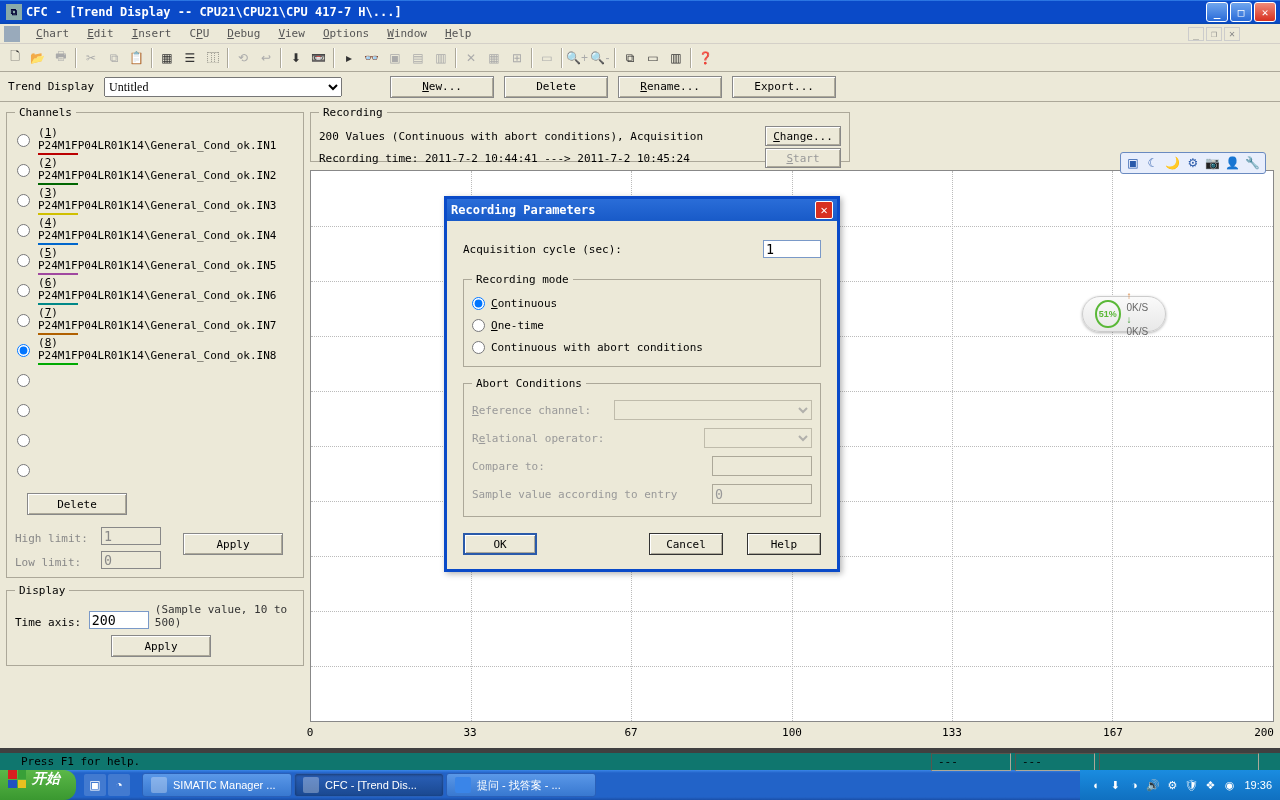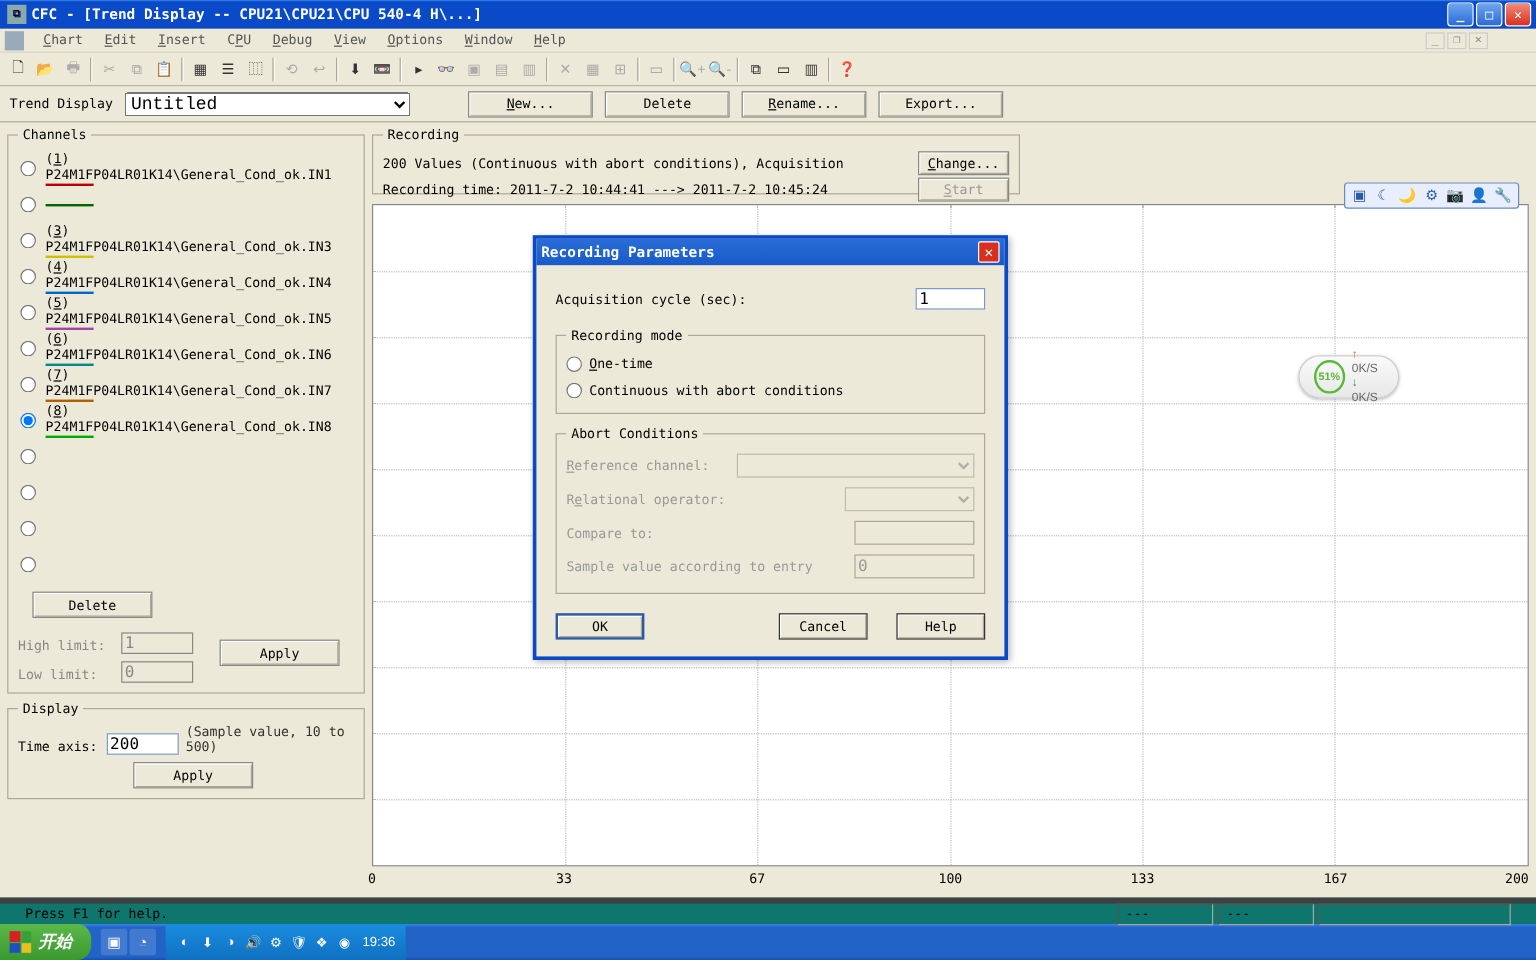--- a/index.html
+++ b/index.html
@@ -55,21 +55,21 @@
     font-size:12px;color:#333; cursor:default;
   }
   .tb-btn.dis{color:#aaa;}
   .tb-sep{width:2px;height:20px;border-left:1px solid #aca899;border-right:1px solid #fff;margin:0 2px;}
   .actionbar {
     height:30px; background:#ece9d8;
     display:flex; align-items:center; padding:2px 8px; gap:10px;
     border-bottom:1px solid #aca899;
   }
   .actionbar .lbl{font-family:"SimSun",monospace;}
-  .actionbar select{width:238px;height:20px;font-family:Liberation Mono, monospace;font-size:15px;}
+  .actionbar select{width:238px;height:20px;font-family:Liberation Serif, serif;font-size:12px;}
   .action-btn{
     width:104px;height:22px;background:#ece9d8;border:1px solid #888;
     box-shadow: inset 1px 1px #fff, inset -1px -1px #aca899;
     font-family:"SimSun",monospace;font-size:11px;cursor:default;
     display:flex;align-items:center;justify-content:center;
   }
   .content {
     display:flex; height:calc(800px - 24px - 20px - 28px - 30px - 22px - 30px);
     padding:4px 6px; gap:6px;
   }
@@ -182,21 +182,21 @@
   .statusbar .sb-main{flex:1;}
   .sb-cell{border:1px inset #aca899;min-width:80px;height:18px;padding:0 6px;display:flex;align-items:center;}
   
   .taskbar{
     height:30px;background:linear-gradient(#3a85e8,#2263c8 10%,#2263c8 90%,#1a4fa8);
     display:flex;align-items:center;padding:0;color:#fff;
   }
   .start{
     height:30px;padding:0 16px 0 8px;
     background:linear-gradient(#5bb848,#3a9830);border-radius:0 12px 12px 0;
-    display:flex;align-items:center;gap:6px;font-weight:bold;font-style:italic;font-size:14px;
+    display:flex;align-items:flex-start;gap:6px;font-weight:bold;font-style:italic;font-size:14px;
   }
   .start .flag{width:18px;height:18px;display:grid;grid-template-columns:1fr 1fr;grid-template-rows:1fr 1fr;gap:1px;}
   .start .flag span:nth-child(1){background:#d82020;}
   .start .flag span:nth-child(2){background:#38a038;}
   .start .flag span:nth-child(3){background:#2050c0;}
   .start .flag span:nth-child(4){background:#e8c020;}
   .ql{display:flex;gap:2px;padding:0 8px;}
   .ql span{width:22px;height:22px;background:rgba(255,255,255,.15);border-radius:2px;display:flex;align-items:center;justify-content:center;font-size:12px;}
   .tasks{display:flex;gap:2px;flex:1;padding:0 4px;}
   .task{
@@ -210,21 +210,21 @@
     height:30px;background:linear-gradient(#1a8ce0,#1070c0);padding:0 8px;
     display:flex;align-items:center;gap:3px;font-size:11px;
   }
   .tray span.ic{width:16px;height:16px;display:flex;align-items:center;justify-content:center;font-size:11px;}
 </style>
 </head>
 <body>
 
 <div class="titlebar">
   <div class="appicon">⧉</div>
-  <div class="title">CFC - [Trend Display -- CPU21\CPU21\CPU 540-4 H\...]</div>
+  <div class="title">CFC - [Trend Display -- CPU21\CPU21\CPU 417-7 H\...]</div>
   <div class="win-btns">
     <div class="win-btn">_</div>
     <div class="win-btn">□</div>
     <div class="win-btn close">✕</div>
   </div>
 </div>
 
 <div class="menubar">
   <div class="mdi-icon"></div>
   <div class="mnu"><u>C</u>hart</div>
@@ -297,21 +297,21 @@
 <div class="content">
   <div class="left-col">
     <fieldset class="channels">
       <legend>Channels</legend>
       <div class="ch-row">
           <input type="radio" name="ch" style="">
           <div class="ch-lbl"><span>(<span class="num">1</span>) P24M1FP04LR01K14\General_Cond_ok.IN1</span><span class="ch-underline c1"></span></div>
         </div>
       <div class="ch-row">
           <input type="radio" name="ch" style="">
-          <div class="ch-lbl"><span class="ch-underline c2"></span></div>
+          <div class="ch-lbl"><span>(<span class="num">2</span>) P24M1FP04LR01K14\General_Cond_ok.IN2</span><span class="ch-underline c2"></span></div>
         </div>
       <div class="ch-row">
           <input type="radio" name="ch" style="">
           <div class="ch-lbl"><span>(<span class="num">3</span>) P24M1FP04LR01K14\General_Cond_ok.IN3</span><span class="ch-underline c3"></span></div>
         </div>
       <div class="ch-row">
           <input type="radio" name="ch" style="">
           <div class="ch-lbl"><span>(<span class="num">4</span>) P24M1FP04LR01K14\General_Cond_ok.IN4</span><span class="ch-underline c4"></span></div>
         </div>
       <div class="ch-row">
@@ -440,20 +440,24 @@
     <div class="dlg-close">✕</div>
   </div>
   <div class="dlg-body">
     <div class="dlg-row">
       <span class="dl">Acquisition cycle (sec):</span>
       <input type="text" value="1" style="">
     </div>
     <fieldset class="dlg-fs">
       <legend>Recording mode</legend>
       <div class="radio-row">
+          <input type="radio" name="rm" checked="" style="">
+          <span><u>C</u>ontinuous</span>
+        </div>
+      <div class="radio-row">
           <input type="radio" name="rm" style="">
           <span><u>O</u>ne-time</span>
         </div>
       <div class="radio-row">
           <input type="radio" name="rm" style="">
           <span>Continuous with abort conditions</span>
         </div>
     </fieldset>
     <fieldset class="dlg-fs">
       <legend>Abort Conditions</legend>
@@ -496,20 +500,34 @@
         <span></span>
         <span></span>
         <span></span>
         <span></span>
       </div>
     <span>开始</span>
   </div>
   <div class="ql">
     <span>▣</span>
     <span>◔</span>
+  </div>
+  <div class="tasks">
+    <div class="task">
+        <div class="ticon"></div>
+        <span>SIMATIC Manager ...</span>
+      </div>
+    <div class="task active">
+        <div class="ticon"></div>
+        <span>CFC - [Trend Dis...</span>
+      </div>
+    <div class="task">
+        <div class="ticon" style="background:#3a85e8"></div>
+        <span>提问 - 找答案 - ...</span>
+      </div>
   </div>
   <div class="tray">
     <span class="ic">◐</span>
     <span class="ic">⬇</span>
     <span class="ic">◑</span>
     <span class="ic">🔊</span>
     <span class="ic">⚙</span>
     <span class="ic">🛡</span>
     <span class="ic">❖</span>
     <span class="ic">◉</span>

